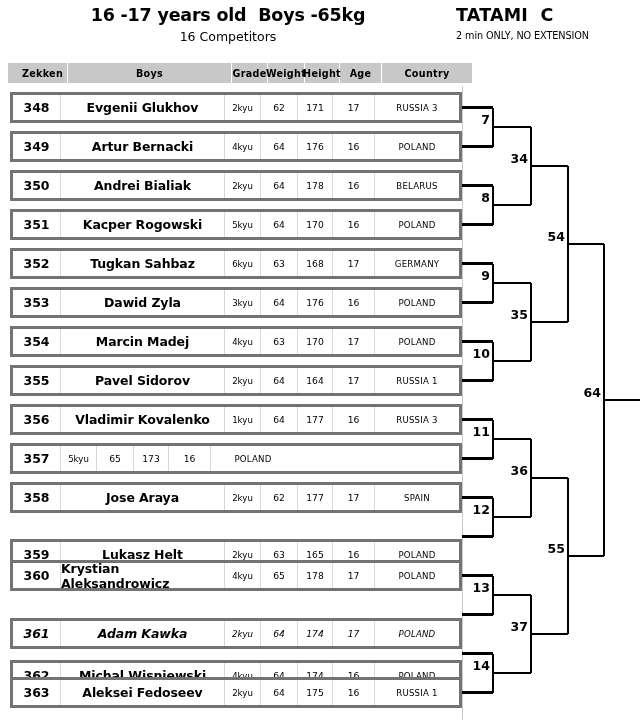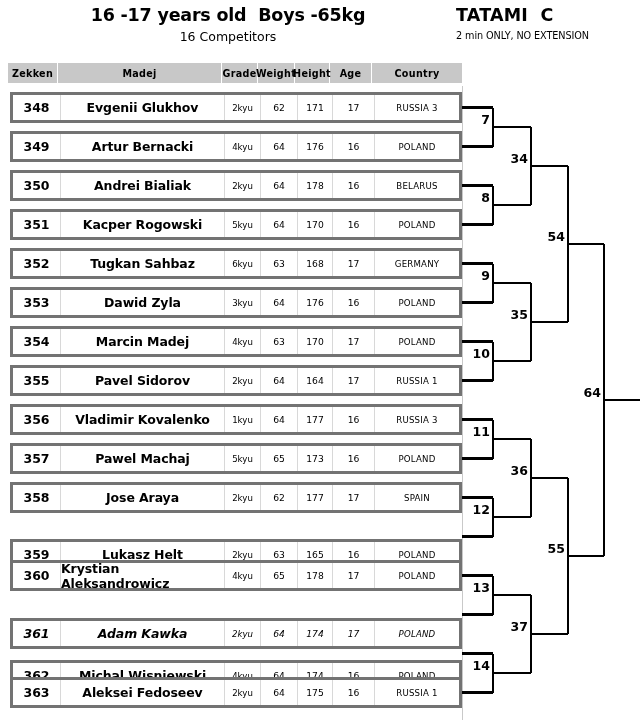--- a/index.html
+++ b/index.html
@@ -62,20 +62,21 @@
   }
 
   
   #table-header {
     position: absolute;
     left: 8px; top: 63px;
     width: 454px; height: 20px;
     background: #c8c8c8;
     display: flex;
     align-items: stretch;
+    padding-left: 10px;
   }
   #table-header .hcell {
     font-size: 9.6px;
     font-weight: bold;
     display: flex;
     align-items: center;
     justify-content: center;
     letter-spacing: 0.3px;
     box-sizing: border-box;
     border-right: 1px solid #ffffff;
@@ -166,21 +167,21 @@
     <div id="competitor-count">16 Competitors</div>
   </div>
   <div id="tatami-block">
     <div id="tatami-title">TATAMI  C</div>
     <div id="tatami-rule">2 min ONLY, NO EXTENSION</div>
   </div>
 </div>
 
 <div id="table-header">
   <div class="hcell col-zekken">Zekken</div>
-  <div class="hcell col-name">Madej</div>
+  <div class="hcell col-name">Boys</div>
   <div class="hcell col-grade">Grade</div>
   <div class="hcell col-weight">Weight</div>
   <div class="hcell col-height">Height</div>
   <div class="hcell col-age">Age</div>
   <div class="hcell col-country">Country</div>
 </div>
 
 <div id="rows">
     <div class="row" style="top: 92px;">
       <div class="cell cell-zekken">348</div>
@@ -258,21 +259,20 @@
       <div class="cell cell-zekken">356</div>
       <div class="cell cell-name">Vladimir Kovalenko</div>
       <div class="cell cell-grade">1kyu</div>
       <div class="cell cell-weight">64</div>
       <div class="cell cell-height">177</div>
       <div class="cell cell-age">16</div>
       <div class="cell cell-country">RUSSIA 3</div>
     </div>
     <div class="row" style="top: 443px;">
       <div class="cell cell-zekken">357</div>
-      <div class="cell cell-name">Pawel Machaj</div>
       <div class="cell cell-grade">5kyu</div>
       <div class="cell cell-weight">65</div>
       <div class="cell cell-height">173</div>
       <div class="cell cell-age">16</div>
       <div class="cell cell-country">POLAND</div>
     </div>
     <div class="row" style="top: 482px;">
       <div class="cell cell-zekken">358</div>
       <div class="cell cell-name">Jose Araya</div>
       <div class="cell cell-grade">2kyu</div>

